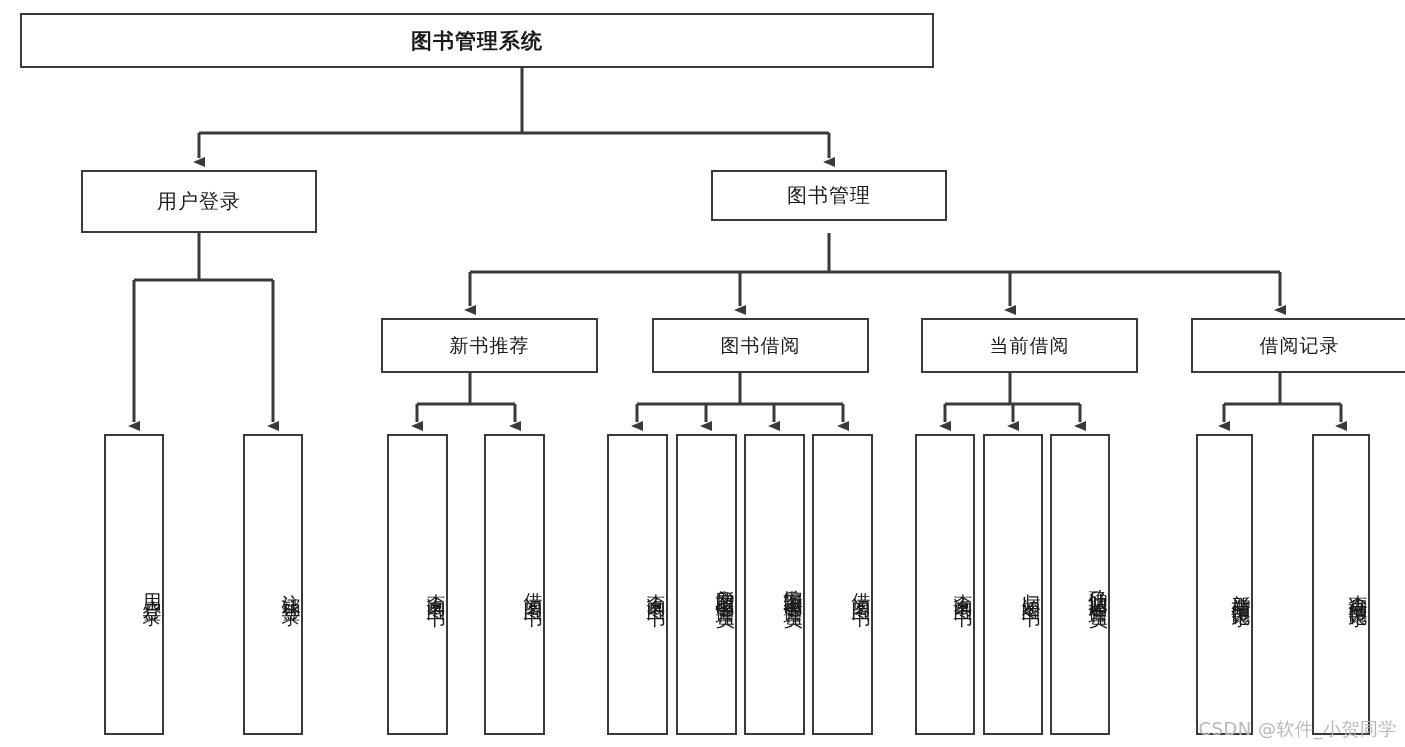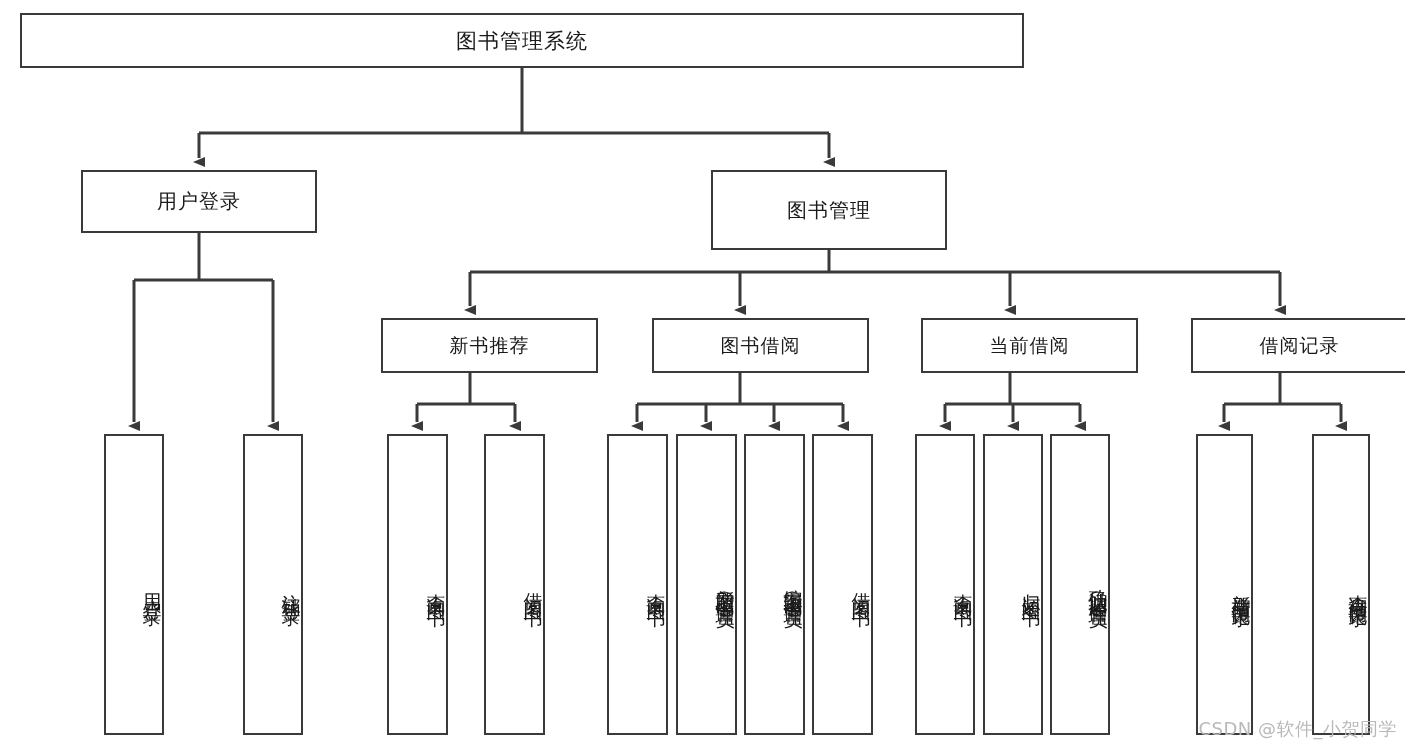--- a/index.html
+++ b/index.html
@@ -120,24 +120,24 @@
       <path d="M1013,404 L1013,422" marker-end="url(#arrow)"></path>
       <path d="M1080,404 L1080,422" marker-end="url(#arrow)"></path>
 
       <path d="M1280,373 L1280,404"></path>
       <path d="M1224,404 L1341,404"></path>
       <path d="M1224,404 L1224,422" marker-end="url(#arrow)"></path>
       <path d="M1341,404 L1341,422" marker-end="url(#arrow)"></path>
     </g>
   </svg>
 
-  <div class="node root" style="left:20px;top:13px;width:1004px;height:55px;">图书管理系统</div>
+  <div class="node root" style="left:20px;top:13px;width:914px;height:55px;font-weight:bold;">图书管理系统</div>
 
   <div class="node level2" style="left:81px;top:170px;width:236px;height:63px;">用户登录</div>
-  <div class="node level2" style="left:711px;top:170px;width:236px;height:80px;">图书管理</div>
+  <div class="node level2" style="left:711px;top:170px;width:236px;height:51px;">图书管理</div>
 
   <div class="node level3" style="left:361px;top:318px;width:217px;height:55px;">新书推荐</div>
   <div class="node level3" style="left:632px;top:318px;width:217px;height:55px;font-family:Liberation Serif, serif;">图书借阅</div>
   <div class="node level3" style="left:901px;top:318px;width:217px;height:55px;">当前借阅</div>
   <div class="node level3" style="left:1171px;top:318px;width:217px;height:55px;">借阅记录</div>
 
   <div class="node leaf" style="left:104px;top:434px;width:60px;height:301px;">用户登录</div>
   <div class="node leaf" style="left:243px;top:434px;width:60px;height:301px;">注销登录</div>
 
   <div class="node leaf" style="left:387px;top:434px;width:61px;height:301px;">查询图书</div>

